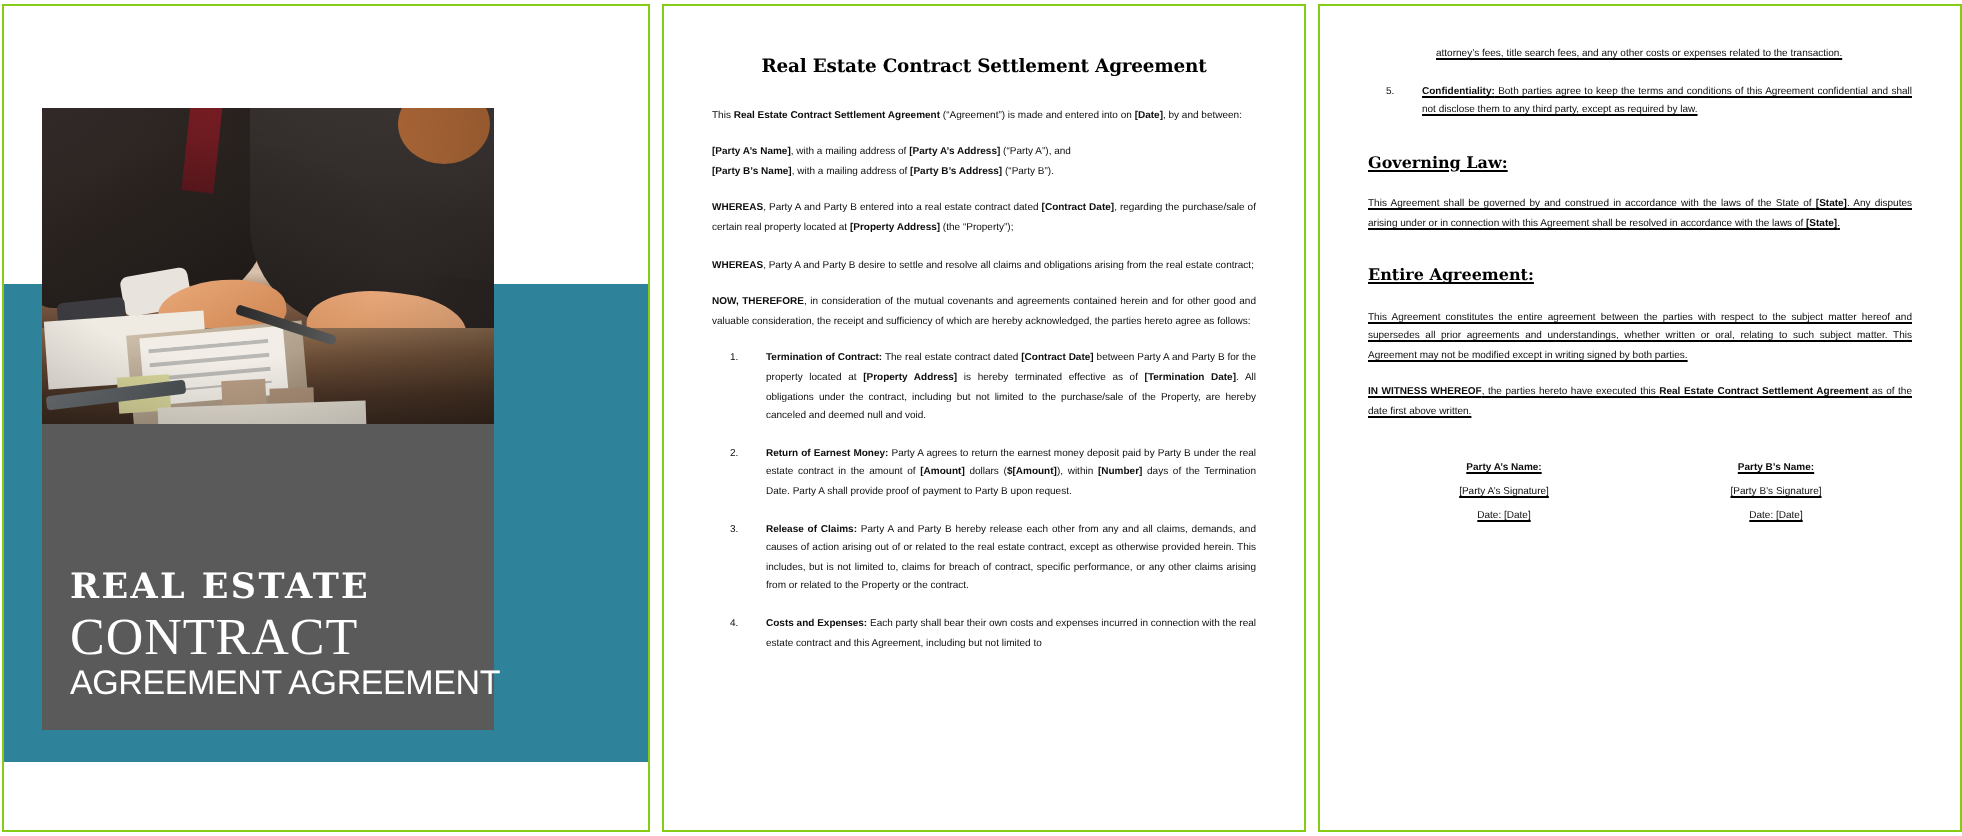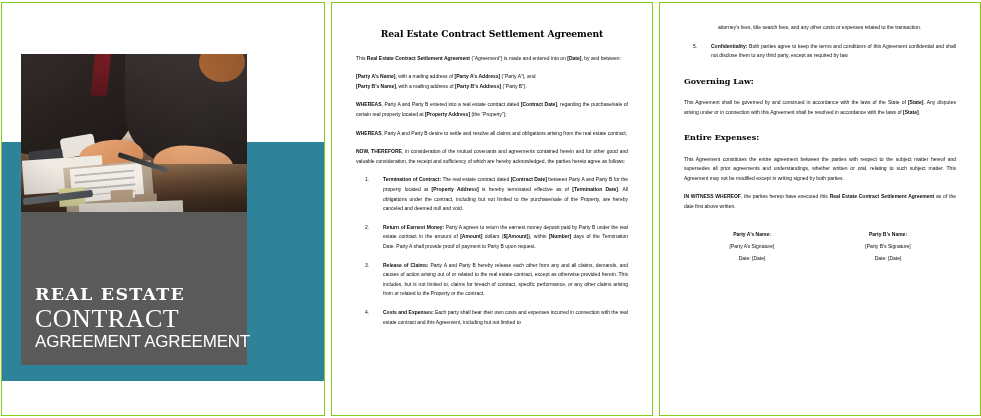--- a/index.html
+++ b/index.html
@@ -26,21 +26,21 @@
   .page {
     position: relative;
     background: #ffffff;
     border: 1px solid #84cc16;
     box-sizing: border-box;
     overflow: hidden;
     flex: 0 0 auto;
   }
   .page-1 { width: 324px; height: 414px; margin-left: 1px; margin-top: 2px; }
   .page-2 { width: 322px; height: 414px; margin-left: 6px; margin-top: 2px; }
-  .page-3 { width: 322px; height: 414px; margin-left: 6px; margin-top: 2px; }
+  .page-3 { width: 322px; height: 414px; margin-left: 6px; margin-top: 2px; text-decoration: underline; }
 
   
   .cover-band {
     position: absolute;
     left: 0;
     right: 0;
     top: 139px;
     height: 239px;
     background: #2e8299;
   }
@@ -339,21 +339,21 @@
 
       <p class="p" style="margin-left:34px;">attorney’s fees, title search fees, and any other costs or expenses related to the transaction.</p>
 
       <ol class="items start5" id="p3-items">
           <li><b>Confidentiality:</b><span> Both parties agree to keep the terms and conditions of this Agreement confidential and shall not disclose them to any third party, except as required by law.</span></li>
         </ol>
 
       <div class="h2">Governing Law:</div>
       <p class="p"><span>This Agreement shall be governed by and construed in accordance with the laws of the State of </span><b>[State]</b><span>. Any disputes arising under or in connection with this Agreement shall be resolved in accordance with the laws of </span><b>[State]</b><span>.</span></p>
 
-      <div class="h2">Entire Expenses:</div>
+      <div class="h2">Entire Agreement:</div>
       <p class="p">This Agreement constitutes the entire agreement between the parties with respect to the subject matter hereof and supersedes all prior agreements and understandings, whether written or oral, relating to such subject matter. This Agreement may not be modified except in writing signed by both parties.</p>
 
       <p class="p"><b>IN WITNESS WHEREOF</b><span>, the parties hereto have executed this </span><b>Real Estate Contract Settlement Agreement</b><span> as of the date first above written.</span></p>
 
       <div class="sig-row" id="sig-block">
           <div class="sig-col">
             <div class="sig-name">Party A’s Name:</div>
             <div class="sig-line">[Party A’s Signature]</div>
             <div class="sig-line">Date: [Date]</div>
           </div>

